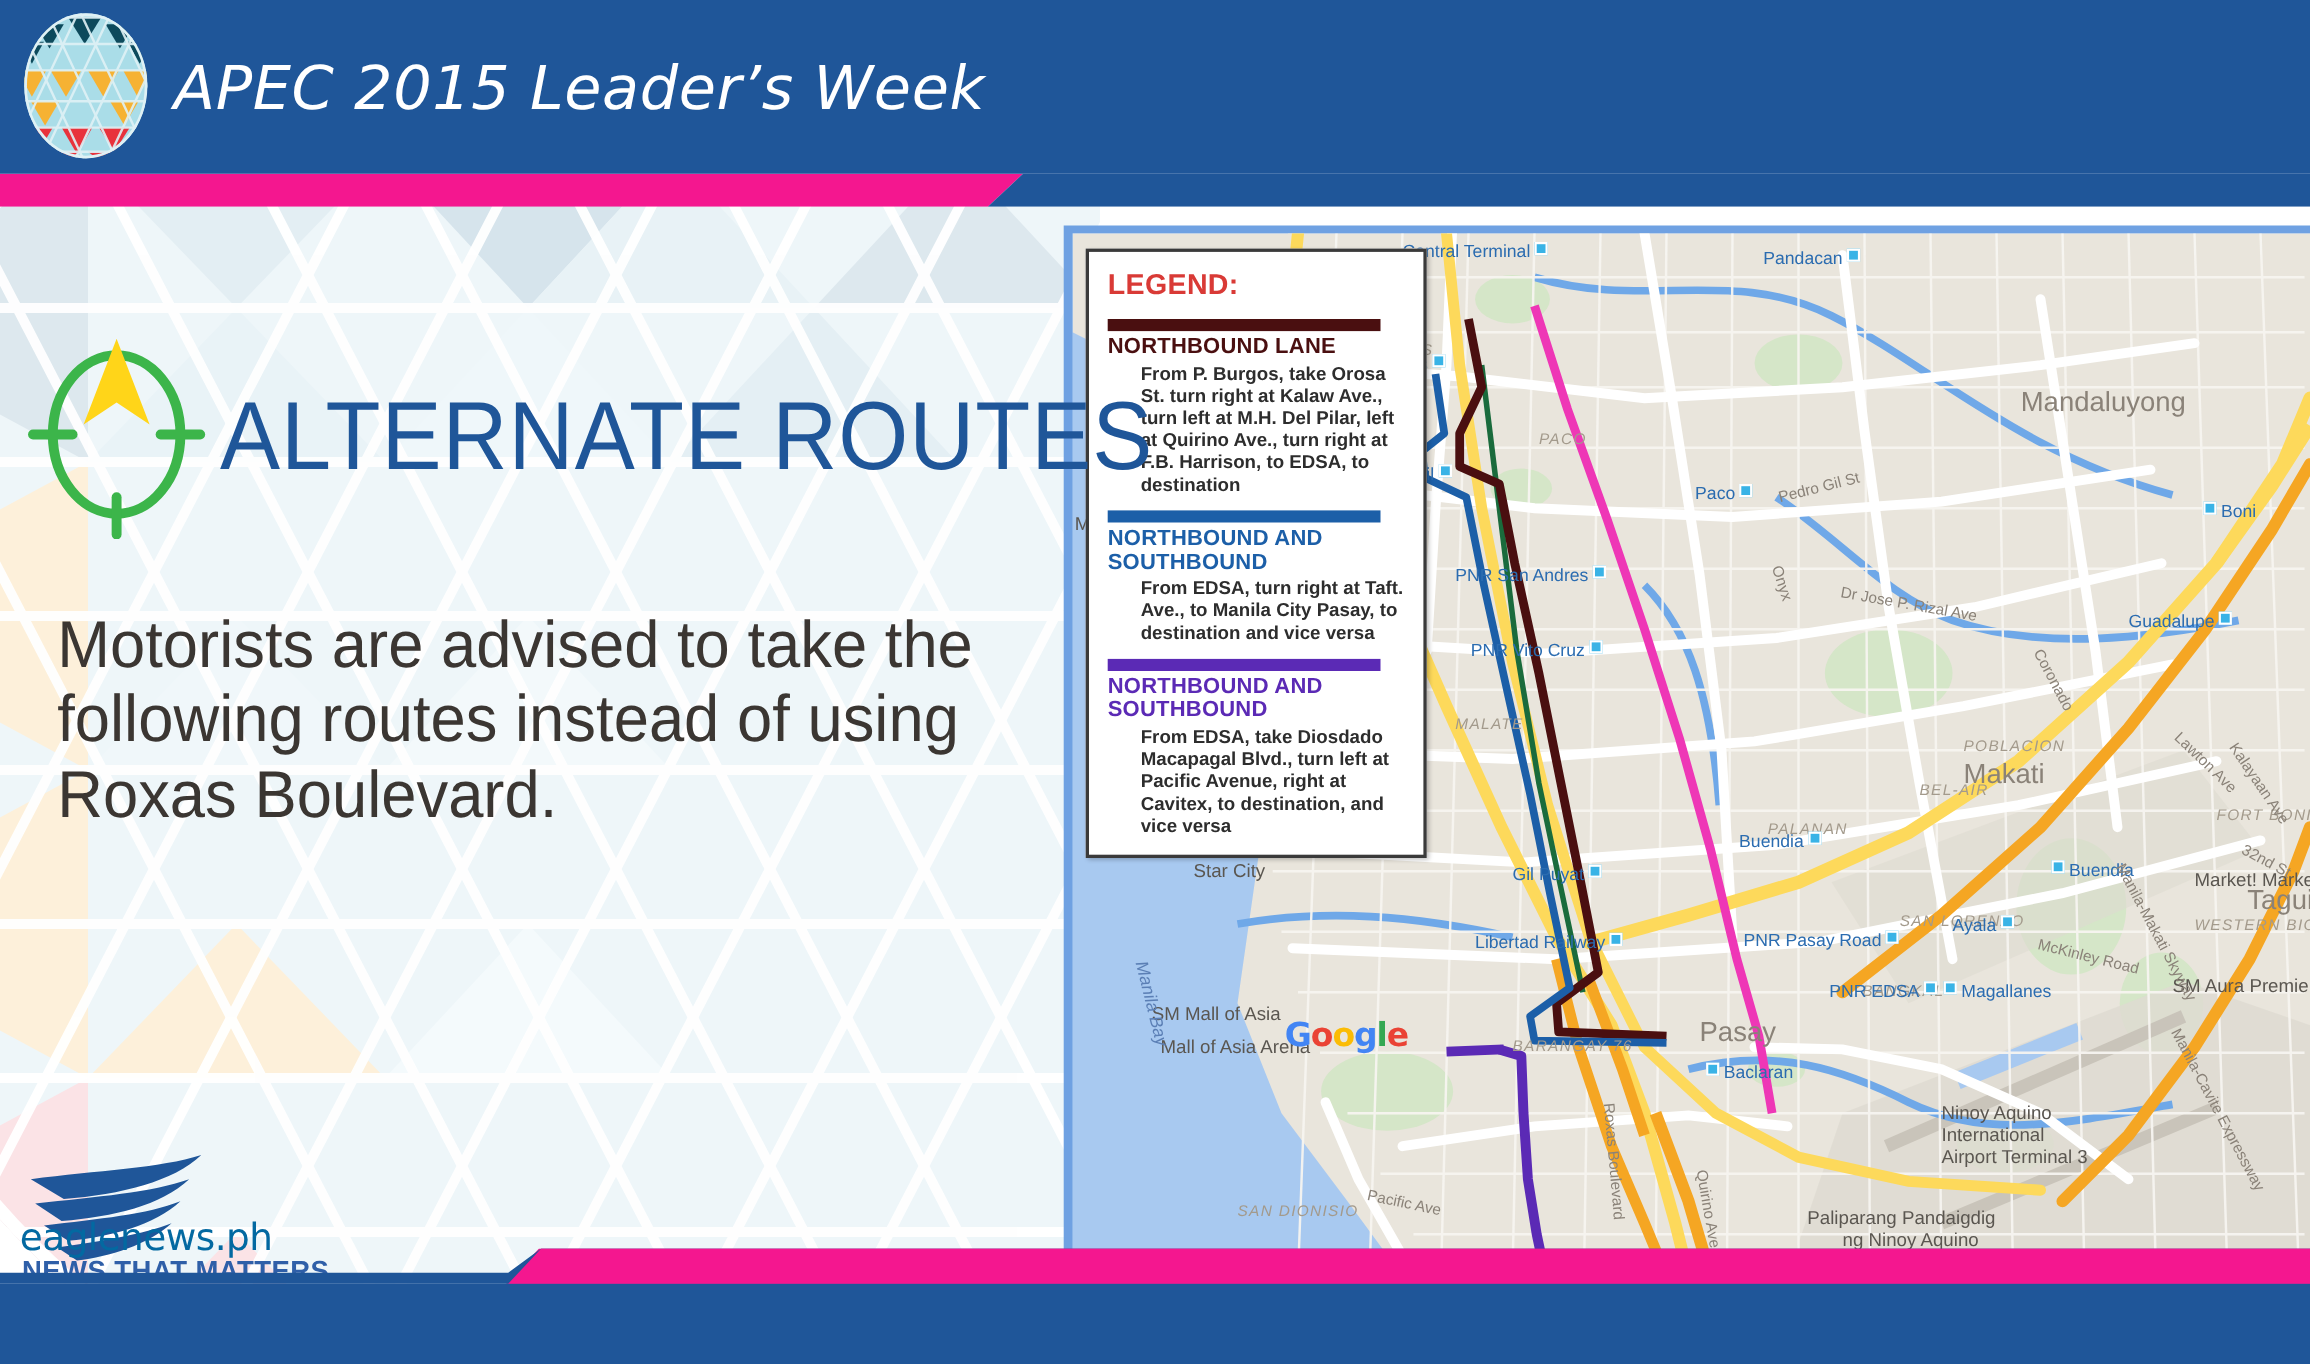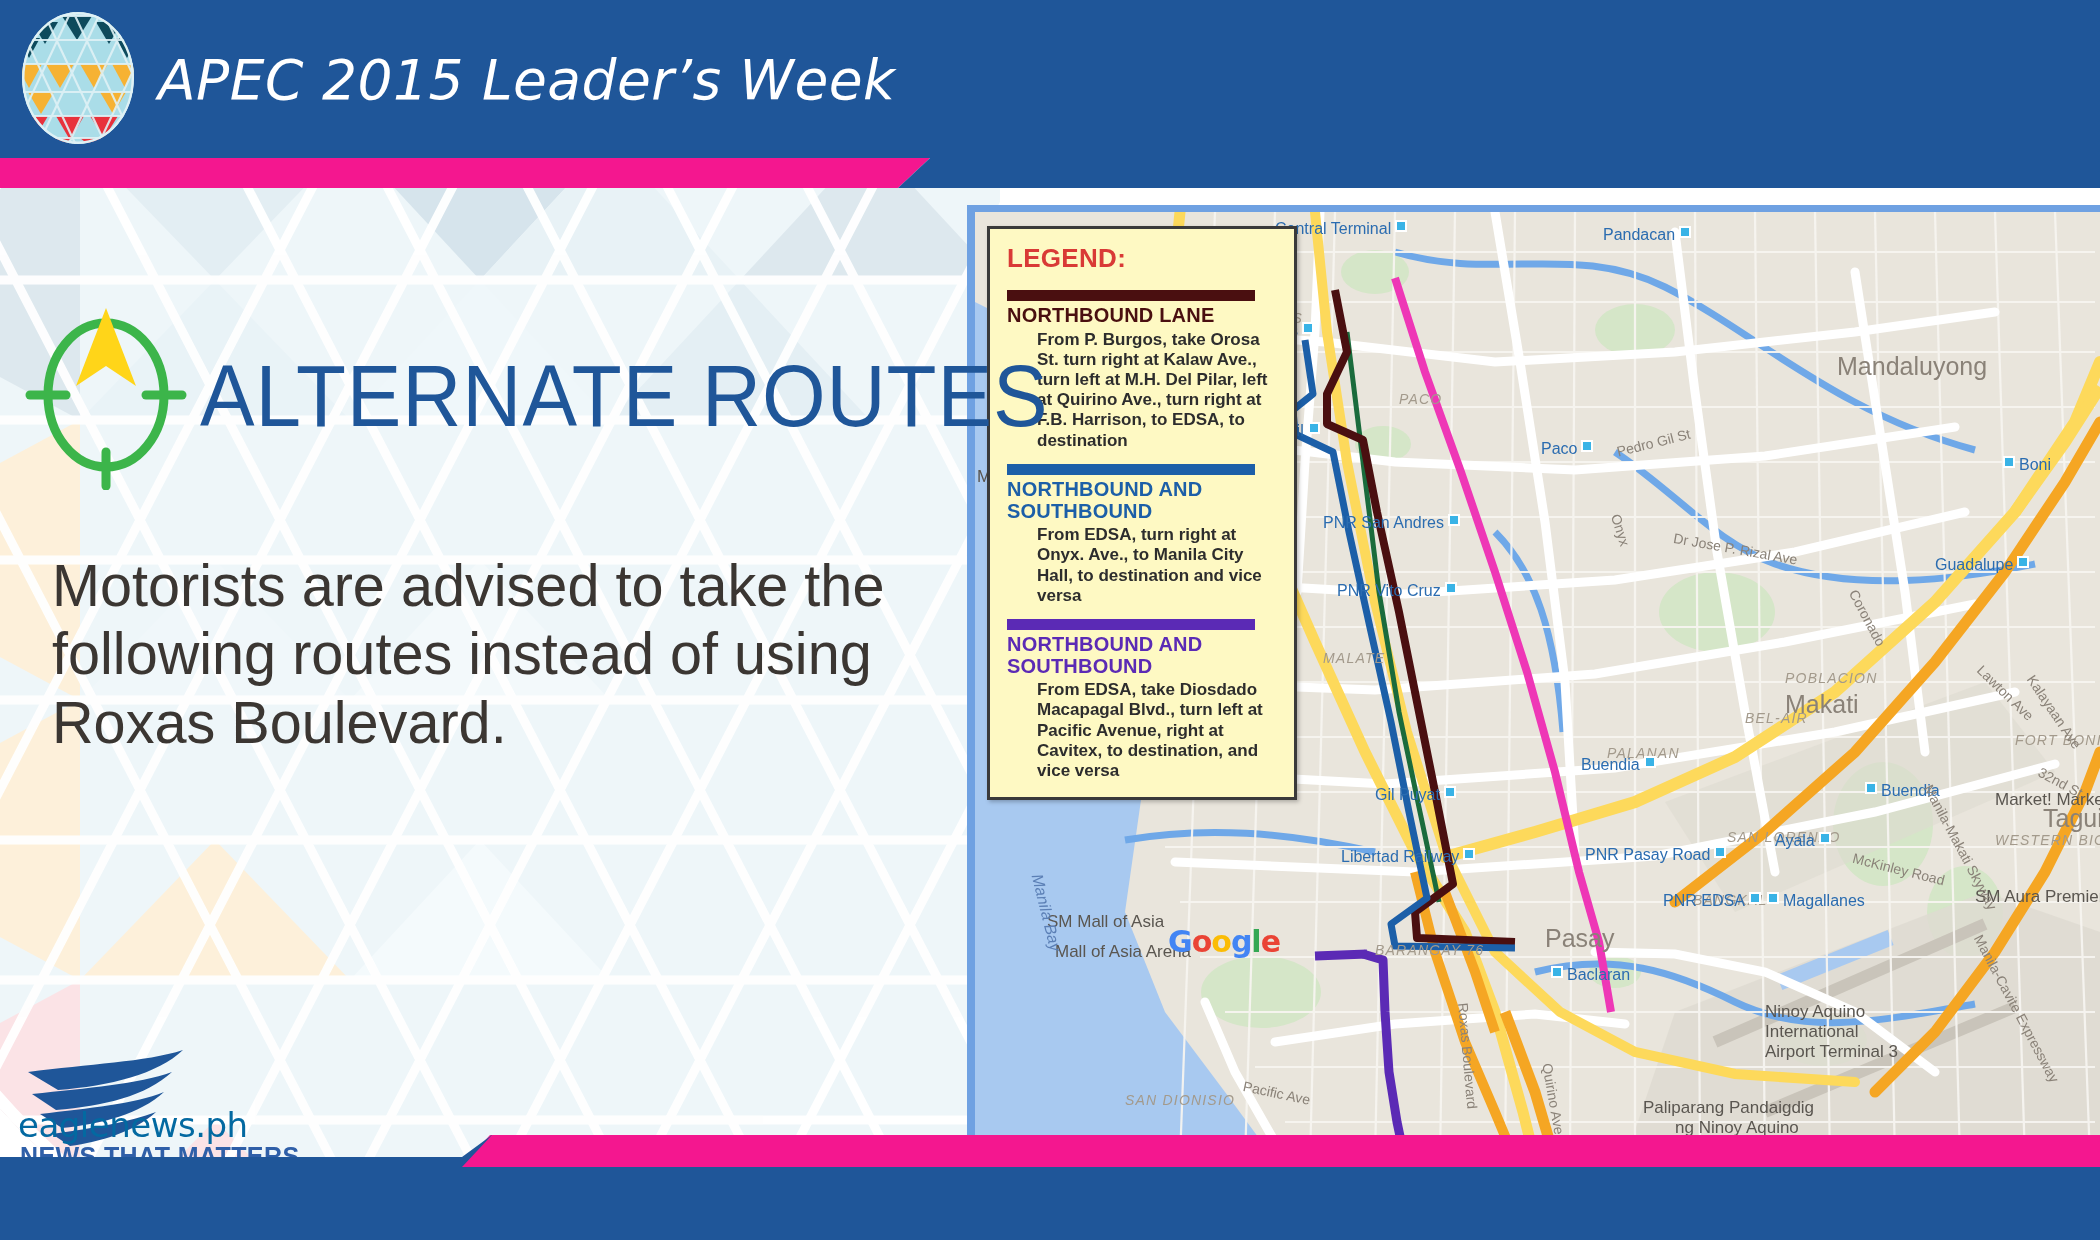--- a/index.html
+++ b/index.html
@@ -88,21 +88,21 @@
   #google-logo .y{color:#FBBC05}#google-logo .g{color:#34A853}
   #map-attrib {
     position:absolute; right:6px; bottom:6px; font-size:13px; color:#5a5650;
     background:rgba(242,240,236,.72); padding:1px 4px;
     font-family:"Liberation Sans", sans-serif; z-index:3;
   }
 
   
   #legend {
     position:absolute; left:12px; top:14px; width:310px;
-    background:#fef9c3; border:3px solid #3a3a3a;
+    background:#ffffff; border:3px solid #3a3a3a;
     padding:14px 17px 16px 17px; z-index:6;
     box-shadow:2px 2px 4px rgba(0,0,0,.25);
   }
   #legend-title { font-size:26px; font-weight:bold; color:#d93a36; margin-bottom:16px; letter-spacing:.3px; }
   .leg-sec { margin-bottom:13px; }
   .leg-bar { height:11px; width:248px; margin-bottom:4px; }
   .leg-head { font-size:20px; font-weight:bold; line-height:1.08; margin-bottom:3px; letter-spacing:.2px; }
   .leg-desc { font-size:17px; line-height:1.19; color:#2d2d2d; font-weight:bold;margin-left:30px; }
 </style>
 </head>
@@ -406,21 +406,21 @@
       <div class="leg-sec">
         <div class="leg-bar" style="background:#4a0f10"></div>
         <div class="leg-head" style="color:#4a0f10">NORTHBOUND LANE</div>
         <div class="leg-desc">From P. Burgos, take Orosa St. turn right at Kalaw Ave., turn left at M.H. Del Pilar, left at Quirino Ave., turn right at F.B. Harrison, to EDSA, to destination</div>
       </div>
 
 
       <div class="leg-sec">
         <div class="leg-bar" style="background:#1c5fa8"></div>
         <div class="leg-head" style="color:#1c5fa8">NORTHBOUND AND SOUTHBOUND</div>
-        <div class="leg-desc">From EDSA, turn right at Onyx. Ave., to Manila City Hall, to destination and vice versa</div>
+        <div class="leg-desc">From EDSA, turn right at Taft. Ave., to Manila City Pasay, to destination and vice versa</div>
       </div>
 
       <div class="leg-sec" style="margin-bottom:0">
         <div class="leg-bar" style="background:#5b2ab5"></div>
         <div class="leg-head" style="color:#5b2ab5">NORTHBOUND AND SOUTHBOUND</div>
         <div class="leg-desc">From EDSA, take Diosdado Macapagal Blvd., turn left at Pacific Avenue, right at Cavitex, to destination, and vice versa</div>
       </div>
     </div>
 
   </div>

